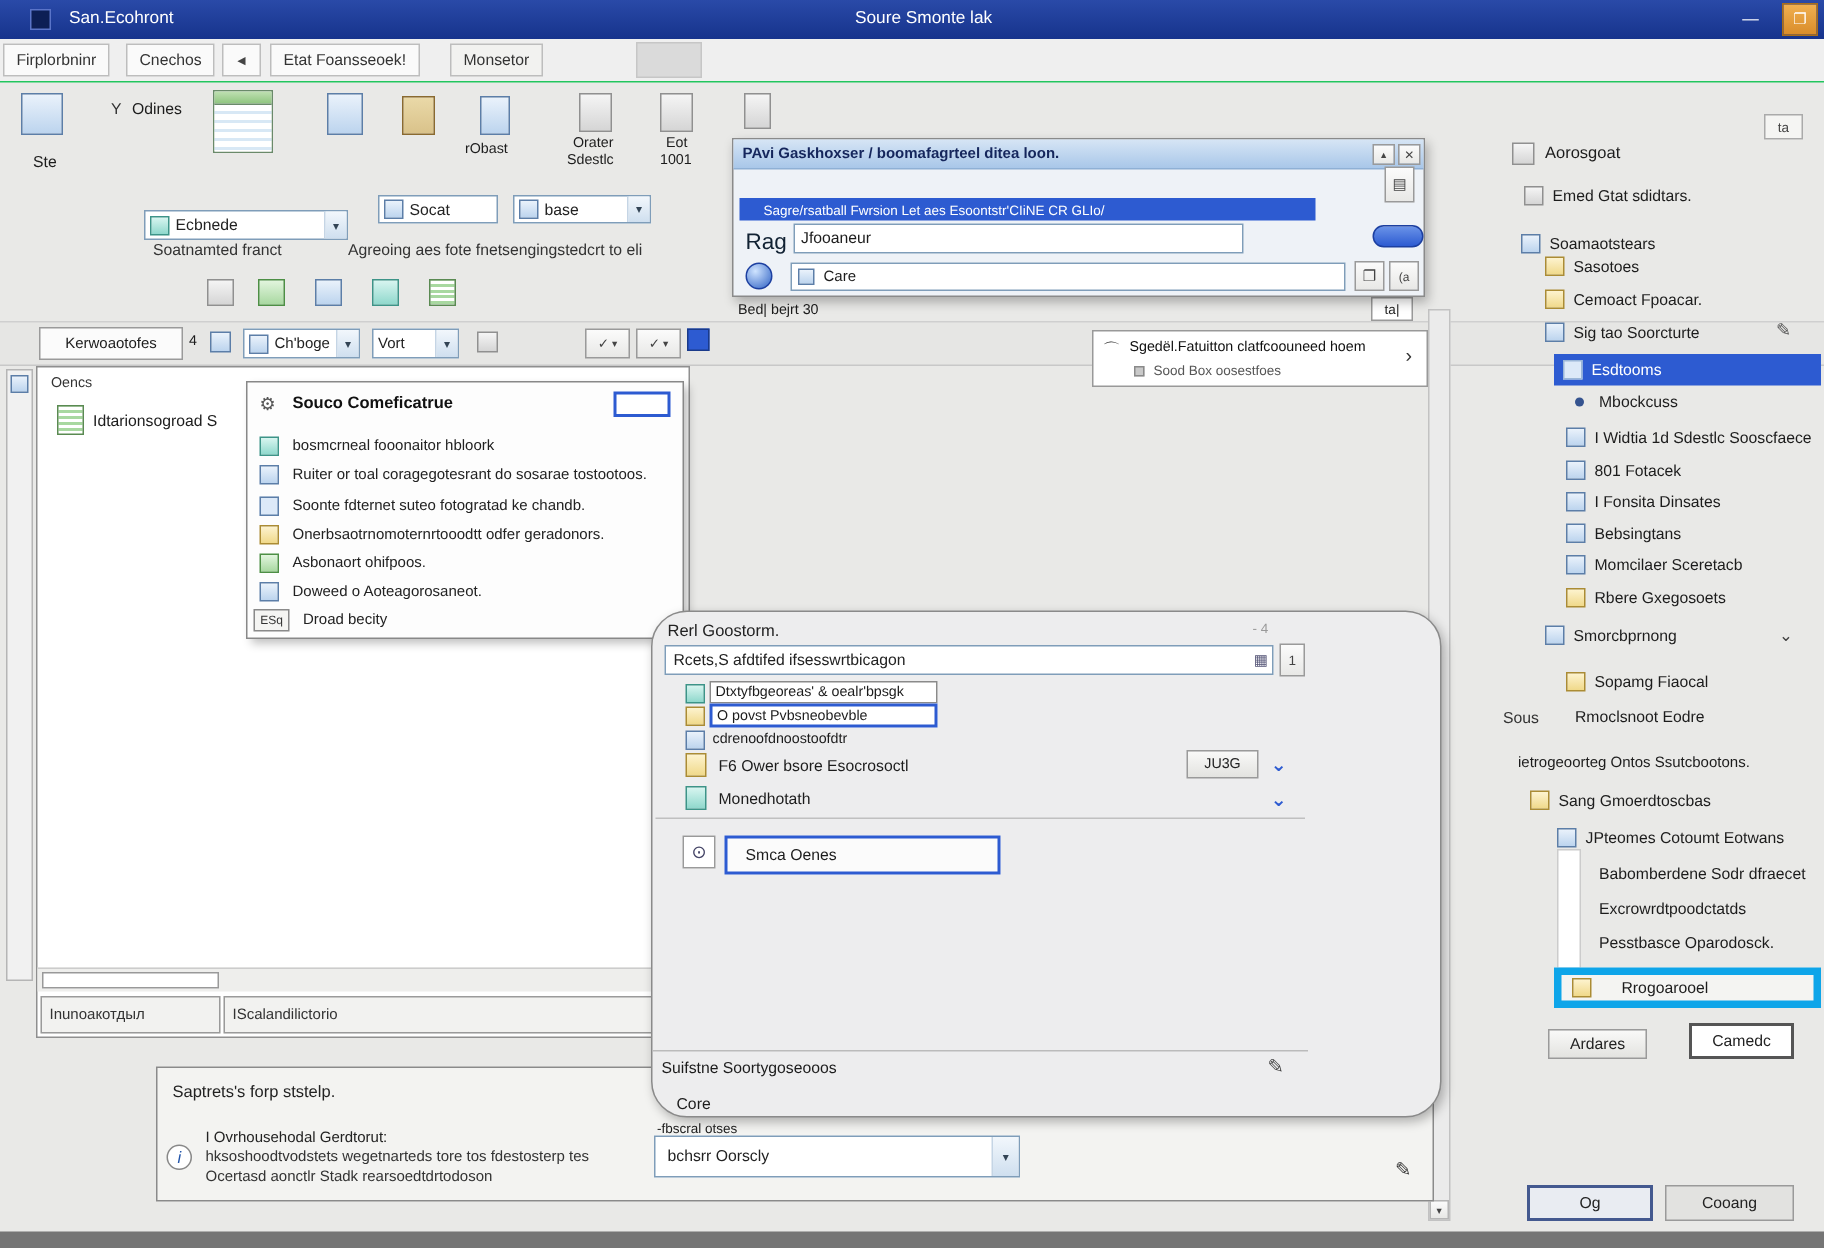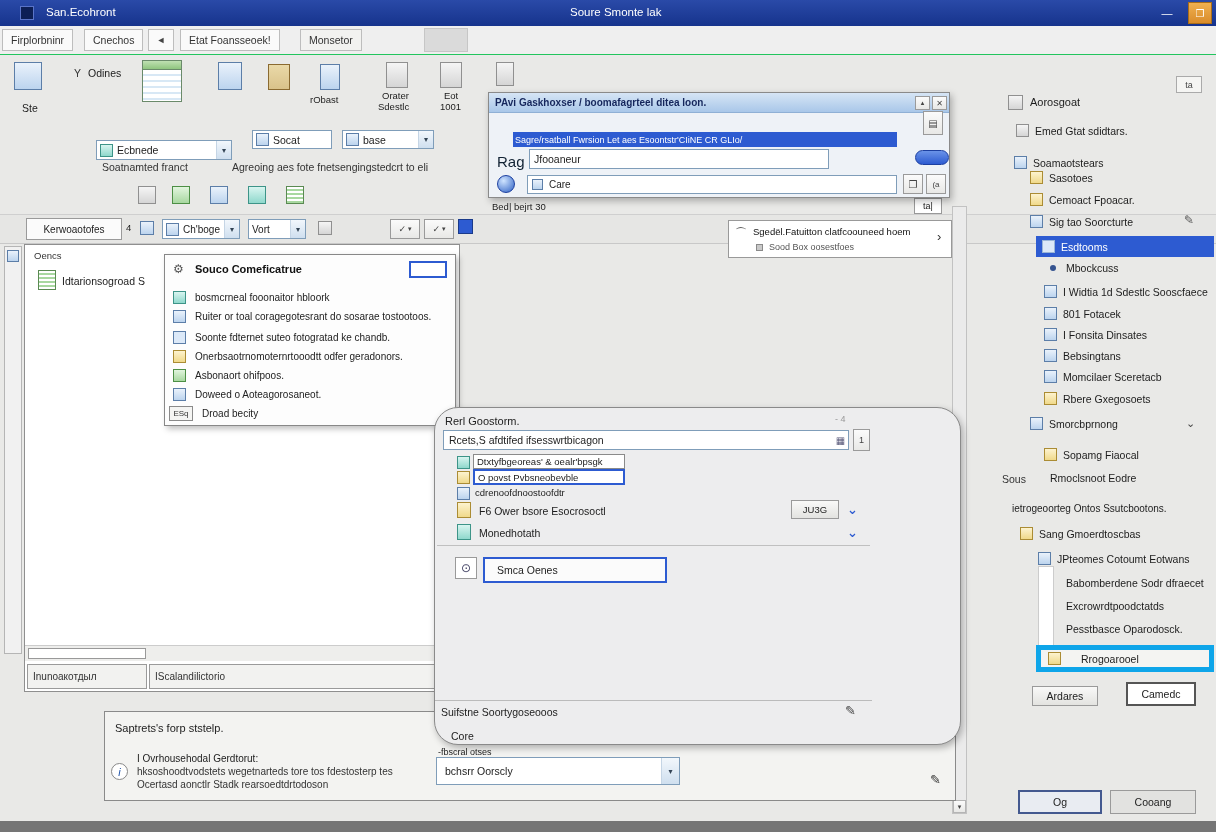--- a/index.html
+++ b/index.html
@@ -73,21 +73,21 @@
     display:flex; align-items:center; padding-left:5px; font-size:10px; color:#333; }
 
   
   .dialog { position:absolute; border:1px solid #8a8a8a;
     box-shadow:2px 3px 7px rgba(0,0,0,.28); }
   .dlg-title { position:absolute; left:0; top:0; right:0; height:20px;
     background:linear-gradient(#d6e5f5,#a9c7e9); border-bottom:1px solid #8fb0d5; }
   .field { position:absolute; background:#fff; border:1px solid #7f9db9;
     display:flex; align-items:center; padding-left:4px; font-size:9.5px; white-space:nowrap; }
   .hl-row { position:absolute; background:#2d5bd1; color:#fff; display:flex;
-    align-items:center; padding-left:2px; font-size:9px; white-space:nowrap;margin-left:20px; }
+    align-items:center; padding-left:16px; font-size:9px; white-space:nowrap; }
   .pill { position:absolute; background:linear-gradient(#6a93e8,#2d5bd1);
     border:1px solid #1c3fa0; border-radius:8px; }
   .sphere { position:absolute; border-radius:50%;
     background:radial-gradient(circle at 35% 30%, #cfe4ff, #2f62c4);
     border:1px solid #1c3fa0; }
 
   
   #ctxmenu { position:absolute; left:164px; top:254px; width:292px; height:172px;
     background:#fdfdfd; border:1px solid #888;
     box-shadow:3px 3px 6px rgba(0,0,0,.25); z-index:28; }

